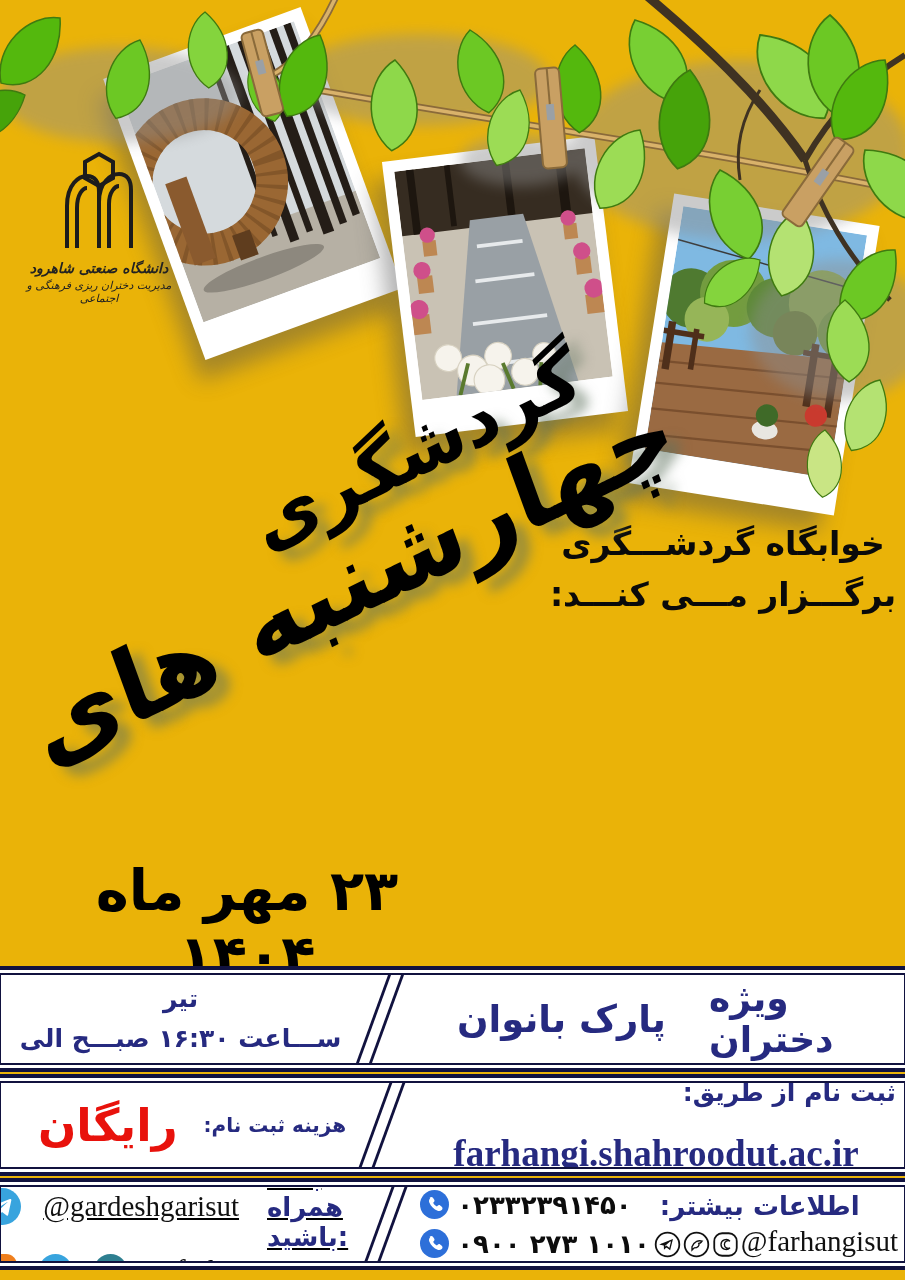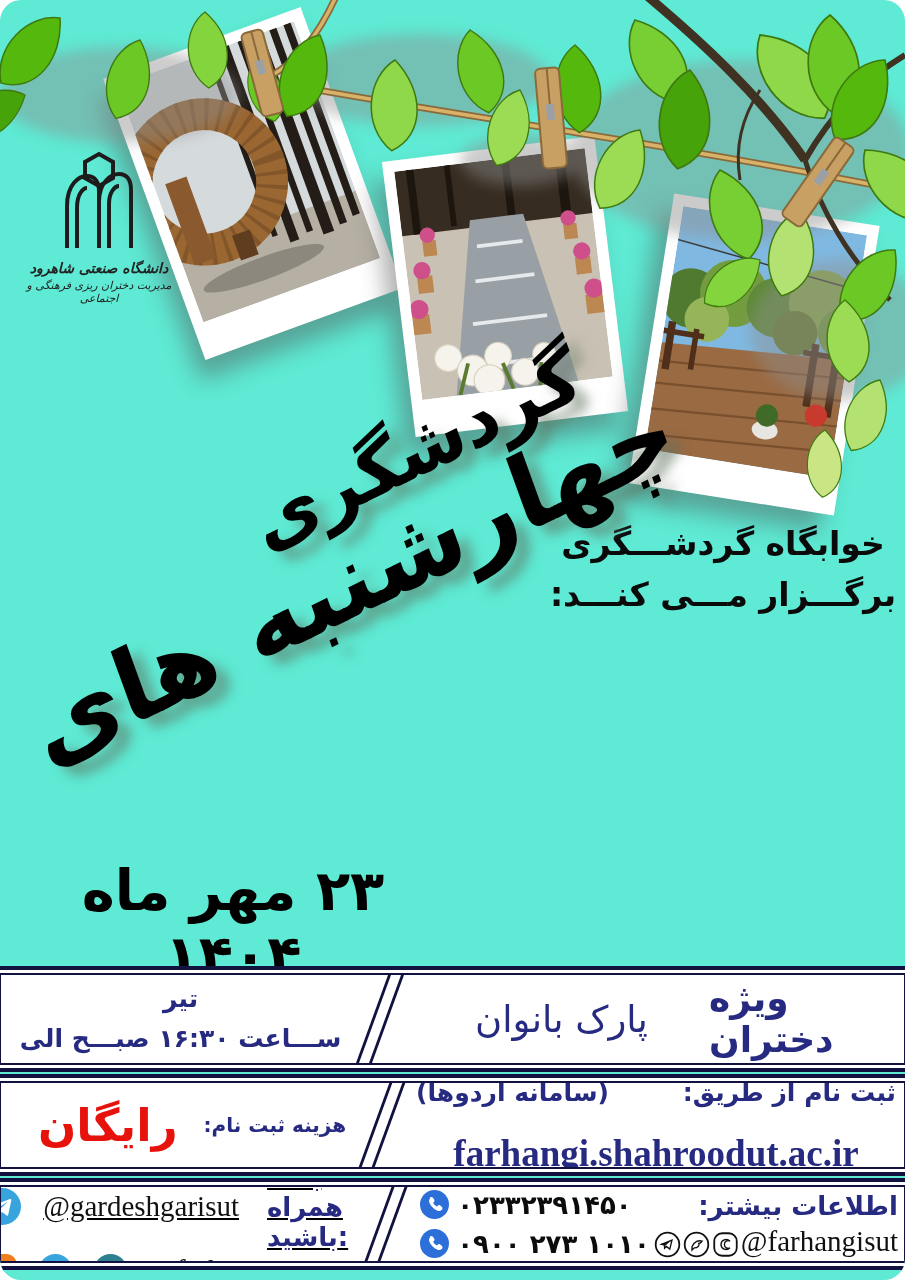--- a/index.html
+++ b/index.html
@@ -1,17 +1,17 @@
 <!DOCTYPE html>
 <html><head>
 <meta charset="utf-8">
 <style>
   html,body{margin:0;padding:0;background:#fff;}
-  .poster{position:relative;width:905px;height:1280px;background:#5eead4;overflow:hidden;
-          font-family:"DejaVu Sans",sans-serif;border-radius:21px;}
+  .poster{position:relative;width:905px;height:1280px;background:#eab308;overflow:hidden;
+          font-family:"DejaVu Sans",sans-serif;}
   
   .decor{position:absolute;left:0;top:0;z-index:5;pointer-events:none;}
   .polaroid{position:absolute;background:#fff;padding:11px 11px 36px 11px;
             box-shadow:-12px 18px 22px rgba(80,80,80,.45);z-index:2;}
   .polaroid svg{display:block;}
   #photo1{left:148px;top:34px;transform:rotate(-20deg);}
   #photo2{left:398px;top:148px;transform:rotate(-7deg);}
   #photo3{left:650px;top:208px;transform:rotate(9deg);}
   
   .logo{position:absolute;left:14px;top:148px;width:170px;text-align:center;z-index:3;color:#222;}
@@ -20,46 +20,46 @@
   
   .organizer{position:absolute;left:548px;top:518px;width:350px;direction:rtl;text-align:center;
              font-weight:bold;font-size:33px;line-height:1.55;color:#0a0a0a;z-index:3;}
   
   .callig{position:absolute;left:-20px;top:455px;width:720px;z-index:3;direction:rtl;text-align:center;
           transform:rotate(-26deg) skewX(-6deg);color:#000;font-weight:bold;
           text-shadow:10px 14px 12px rgba(95,115,95,.55);}
   .callig .top{display:block;font-size:74px;margin-left:210px;line-height:1;}
   .callig .main{display:block;font-size:100px;line-height:1.05;white-space:nowrap;}
   
-  .date{position:absolute;left:18px;top:858px;width:430px;direction:rtl;text-align:center;
+  .date{position:absolute;left:32px;top:858px;width:430px;direction:rtl;text-align:center;
         font-size:56px;font-weight:bold;color:#000;z-index:3;}
   
   .band{position:absolute;left:-8px;right:-8px;border:4px solid #11123f;background:#fff;z-index:6;}
   .band-inner{position:absolute;inset:3px;border:2px solid #11123f;display:flex;direction:rtl;
               align-items:center;overflow:hidden;}
   #band1{top:966px;height:98px;}
   #band2{top:1074px;height:94px;}
   #band3{top:1178px;height:84px;}
   .navy{color:#262a80;}
   .diag{align-self:stretch;flex:0 0 10px;border-left:3px solid #11123f;border-right:3px solid #11123f;
         transform:skewX(-20deg);margin:-8px 26px;}
   .c-audience{flex:0 0 195px;text-align:left;font-size:36px;font-weight:bold;}
-  .c-location{flex:0 0 295px;text-align:center;font-size:37px;font-weight:normal;}
+  .c-location{flex:0 0 295px;text-align:center;font-size:37px;font-weight:bold;}
   .c-depart{flex:1;text-align:center;font-size:25px;font-weight:bold;line-height:1.6;padding-left:14px;}
   .c-reg{flex:0 0 480px;display:flex;flex-direction:column;padding:2px 8px 0 0;}
   .c-reg .row1{display:flex;justify-content:space-between;align-items:center;
                font-size:25px;font-weight:bold;}
   .c-reg .url{direction:ltr;text-align:center;font-family:"Liberation Serif",serif;font-weight:bold;
               font-size:37px;line-height:1.05;margin-top:28px;}
   .c-fee{flex:1;display:flex;align-items:center;justify-content:center;gap:26px;}
   .fee-label{font-size:20px;font-weight:bold;}
   .fee-value{font-size:45px;font-weight:bold;color:#e8120c;padding-left:35px;}
   .c-info{flex:0 0 470px;display:flex;align-items:center;padding-right:6px;gap:4px;}
   .c-info .colA{flex:0 0 235px;display:flex;flex-direction:column;gap:4px;}
-  .c-info .label{font-size:26px;font-weight:bold;text-align:right;padding-left:6px;}
+  .c-info .label{font-size:26px;font-weight:bold;text-align:left;padding-left:6px;}
   .socialrow{display:flex;direction:ltr;align-items:flex-end;gap:2px;justify-content:flex-start;}
   .handle{font-family:"Liberation Serif",serif;font-size:29px;color:#111;white-space:nowrap;}
   .c-info .colB{flex:1;display:flex;flex-direction:column;gap:9px;}
   .phonerow{display:flex;direction:ltr;align-items:center;gap:8px;}
   .phone-num{font-size:26px;font-weight:bold;color:#0c0c0c;letter-spacing:1px;white-space:nowrap;}
   .c-follow{flex:1;display:flex;flex-direction:column;justify-content:center;gap:2px;padding:0 4px 0 6px;}
   .c-follow .row{display:flex;direction:ltr;align-items:center;gap:22px;text-decoration:underline;}
   .follow-label{margin-left:auto;font-size:26px;font-weight:bold;padding-left:6px;}
   .icon{display:inline-block;flex:0 0 auto;}
 </style>
@@ -279,21 +279,20 @@
         <div>ســـاعت ۱۶:۳۰ صبـــح الی ۱۹</div>
       </div>
     </div>
   </div>
 
   <div class="band" id="band2">
     <div class="band-inner">
       <div class="c-reg">
         <div class="row1 navy">
           <span>ثبت نام از طریق:</span>
-          <span>(سامانه اردوها)</span>
         </div>
         <div class="url navy">farhangi.shahroodut.ac.ir</div>
       </div>
       <div class="diag"></div>
       <div class="c-fee">
         <span class="fee-label navy">هزینه ثبت نام:</span>
         <span class="fee-value">رایگان</span>
       </div>
     </div>
   </div>

